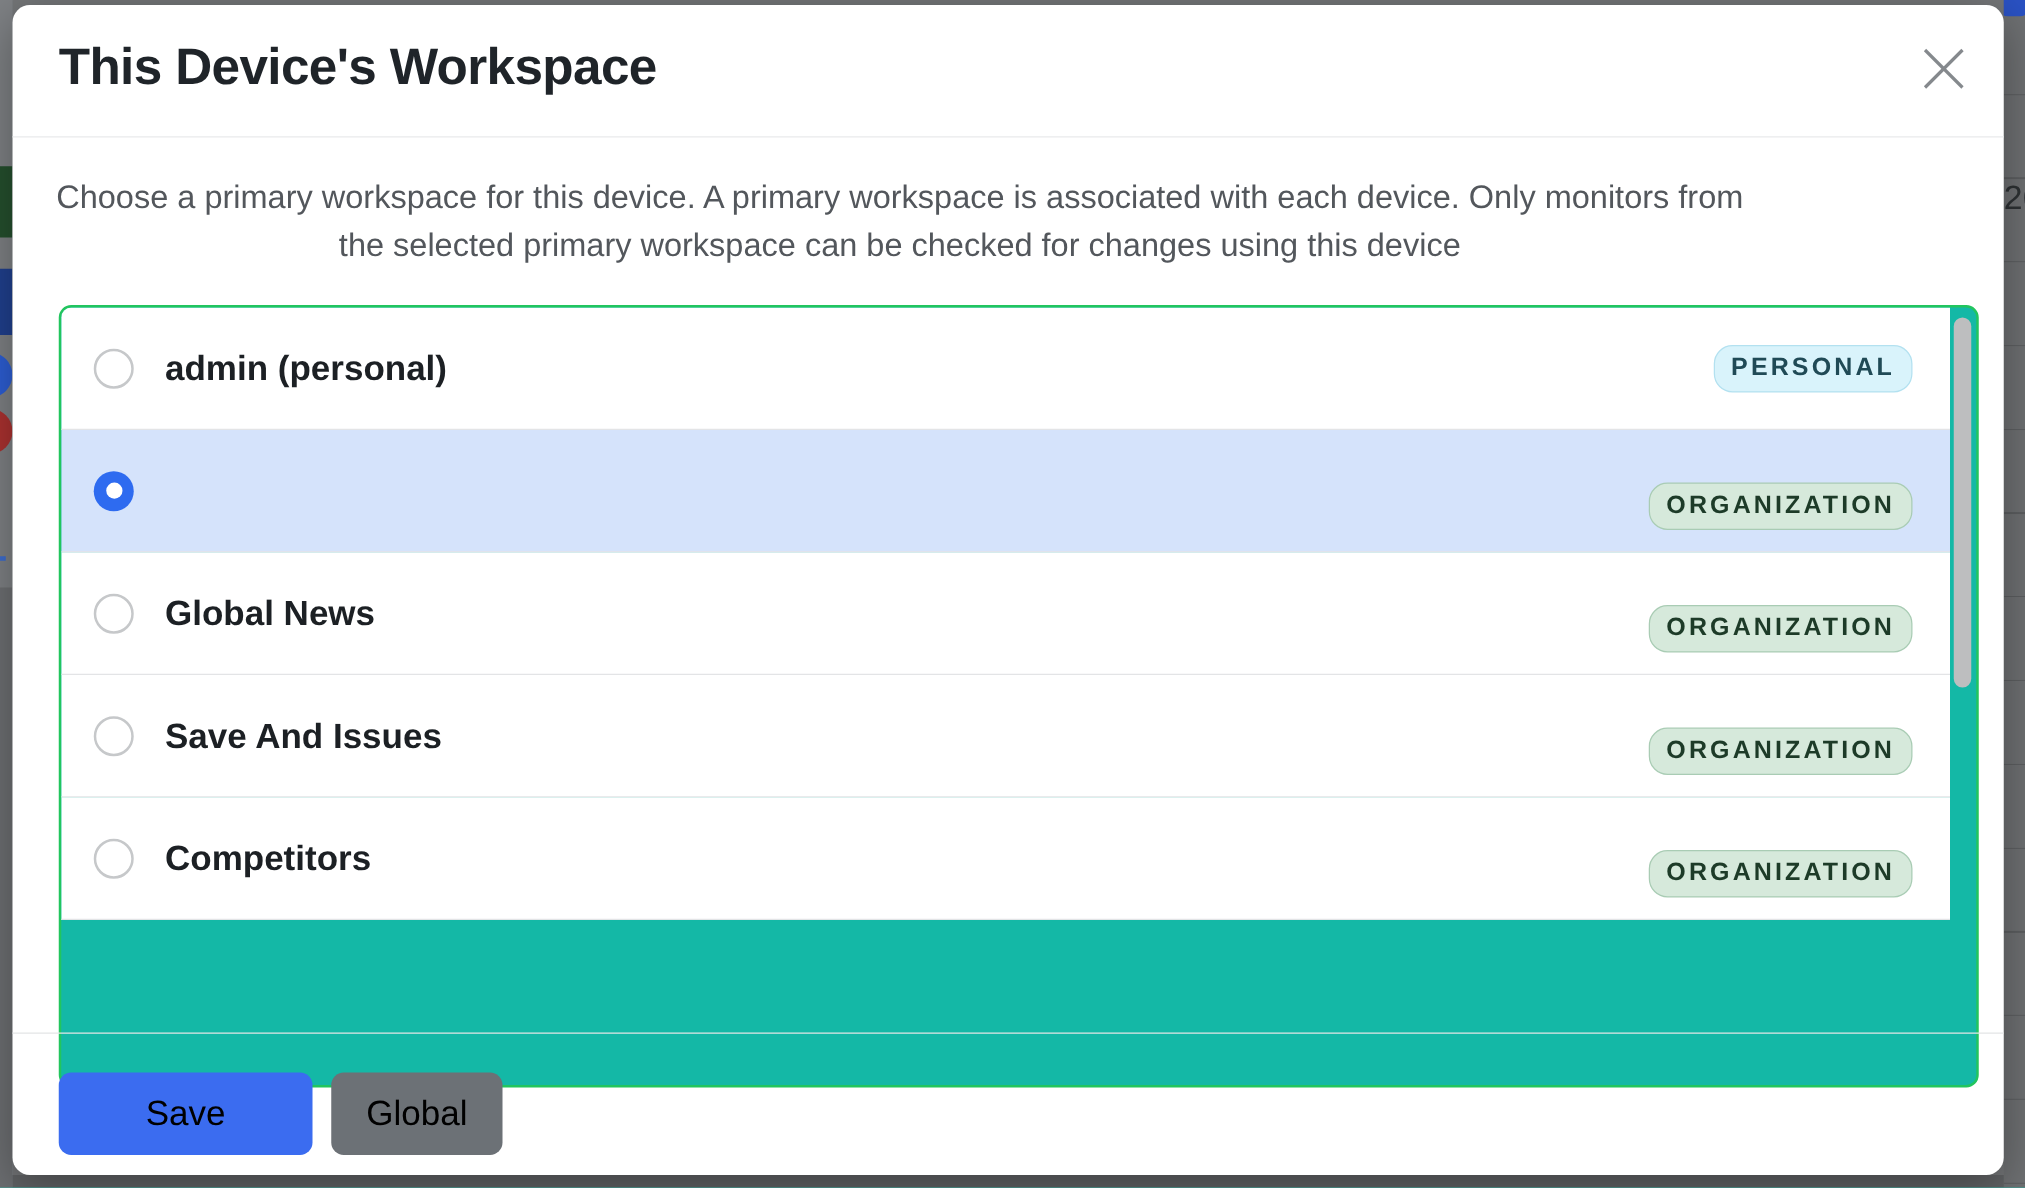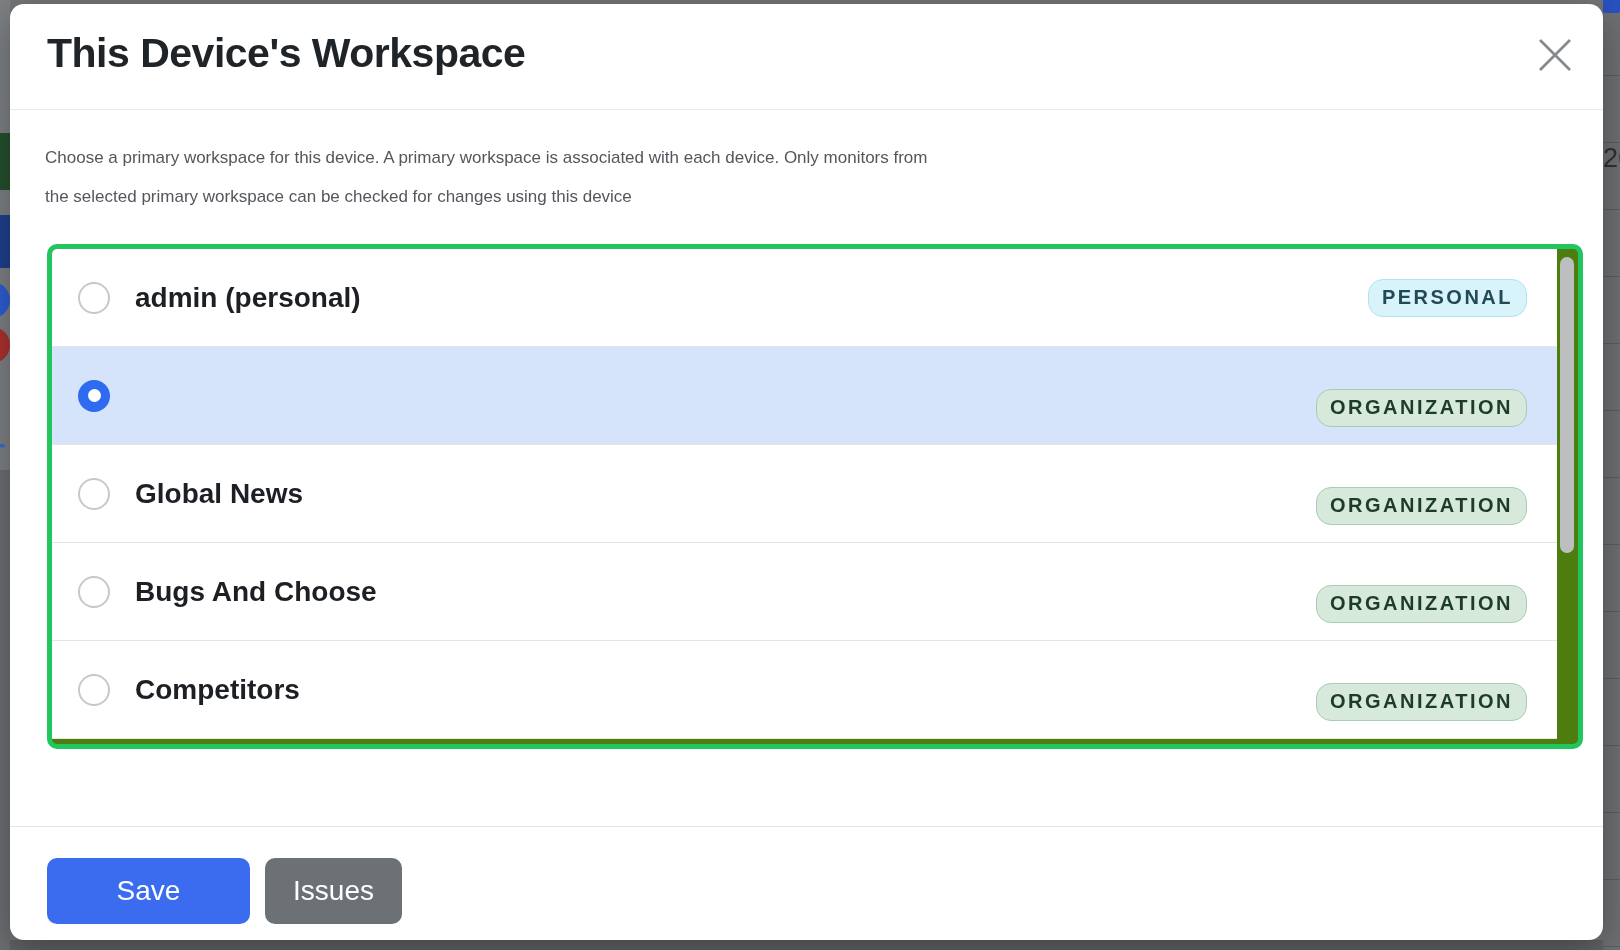--- a/index.html
+++ b/index.html
@@ -43,26 +43,26 @@
     font-size:41px; font-weight:700; color:#1f2429; letter-spacing:-0.5px;
   }
   .close-btn {
     position:absolute; right:24px; top:28px; width:48px; height:48px;
     display:flex; align-items:center; justify-content:center;
     background:none; border:none; cursor:pointer;
   }
 
   .modal-desc {
     position:absolute; left:35px; top:134px;
-    font-size:17px; color:#53575c; line-height:39px; white-space:nowrap;
+    font-size:26px; color:#53575c; line-height:39px; white-space:nowrap;text-align:center;
   }
 
   .workspace-list {
-    position:absolute; left:37px; top:240px; width:1536px; height:505px;
-    border:5px solid #22c55e; border-radius:10px; background:#4d7c0f; overflow:hidden;
+    position:absolute; left:37px; top:240px; width:1536px; height:626px;
+    border:2px solid #22c55e; border-radius:10px; background:#14b8a6; overflow:hidden;
   }
   .rows { position:absolute; left:0; top:0; right:21px; bottom:0; }
   .ws-row {
     position:relative; height:98px; display:flex; align-items:center;
     padding:0 30px 0 26px; border-bottom:1px solid #e3e4e6; background:#fff; cursor:pointer;
   }
   .ws-row.selected { background:#d5e3fb; }
   .radio {
     width:32px; height:32px; border-radius:50%;
     border:2px solid #c6c8ca; background:#fff; flex:0 0 auto; position:relative;
@@ -82,21 +82,21 @@
   .badge.organization { background:#d6e9db; border:1px solid #a9ccb4; color:#1d3b28;margin-top:24px; }
 
   .scroll-thumb {
     position:absolute; right:4px; top:8px; width:14px; height:296px;
     background:#bdbebf; border-radius:8px;
   }
 
   .modal-footer-divider { position:absolute; left:0; top:822px; width:100%; height:1px; background:#e4e5e6; }
   .btn {
     position:absolute; top:854px; height:66px; border:none; border-radius:10px;
-    color:#ffffff; font-size:28px; font-weight:500; font-family:"Liberation Sans", sans-serif; cursor:pointer;
+    color:#000000; font-size:28px; font-weight:500; font-family:"Liberation Sans", sans-serif; cursor:pointer;
   }
   .btn-save   { left:37px;  width:203px; background:#3b6cf0; }
   .btn-cancel { left:255px; width:137px; background:#6c7176; }
 </style>
 </head>
 <body>
 
 <div class="backdrop-left">
   <div class="lower"></div>
   <div class="bl-green"></div>
@@ -141,28 +141,28 @@
           <span class="radio"></span>
           <span class="badge organization">ORGANIZATION</span>
         </div>
         <div class="ws-row">
           <span class="radio"></span>
           <span class="ws-label">Global News</span>
           <span class="badge organization">ORGANIZATION</span>
         </div>
         <div class="ws-row">
           <span class="radio"></span>
-          <span class="ws-label">Bugs And Choose</span>
+          <span class="ws-label">Save And Issues</span>
           <span class="badge organization">ORGANIZATION</span>
         </div>
         <div class="ws-row">
           <span class="radio"></span>
           <span class="ws-label">Competitors</span>
           <span class="badge organization">ORGANIZATION</span>
         </div>
       </div>
     <div class="scroll-thumb"></div>
   </div>
 
   <div class="modal-footer-divider"></div>
   <button class="btn btn-save">Save</button>
-  <button class="btn btn-cancel">Issues</button>
+  <button class="btn btn-cancel">Global</button>
 </div>
 
 </body></html>

